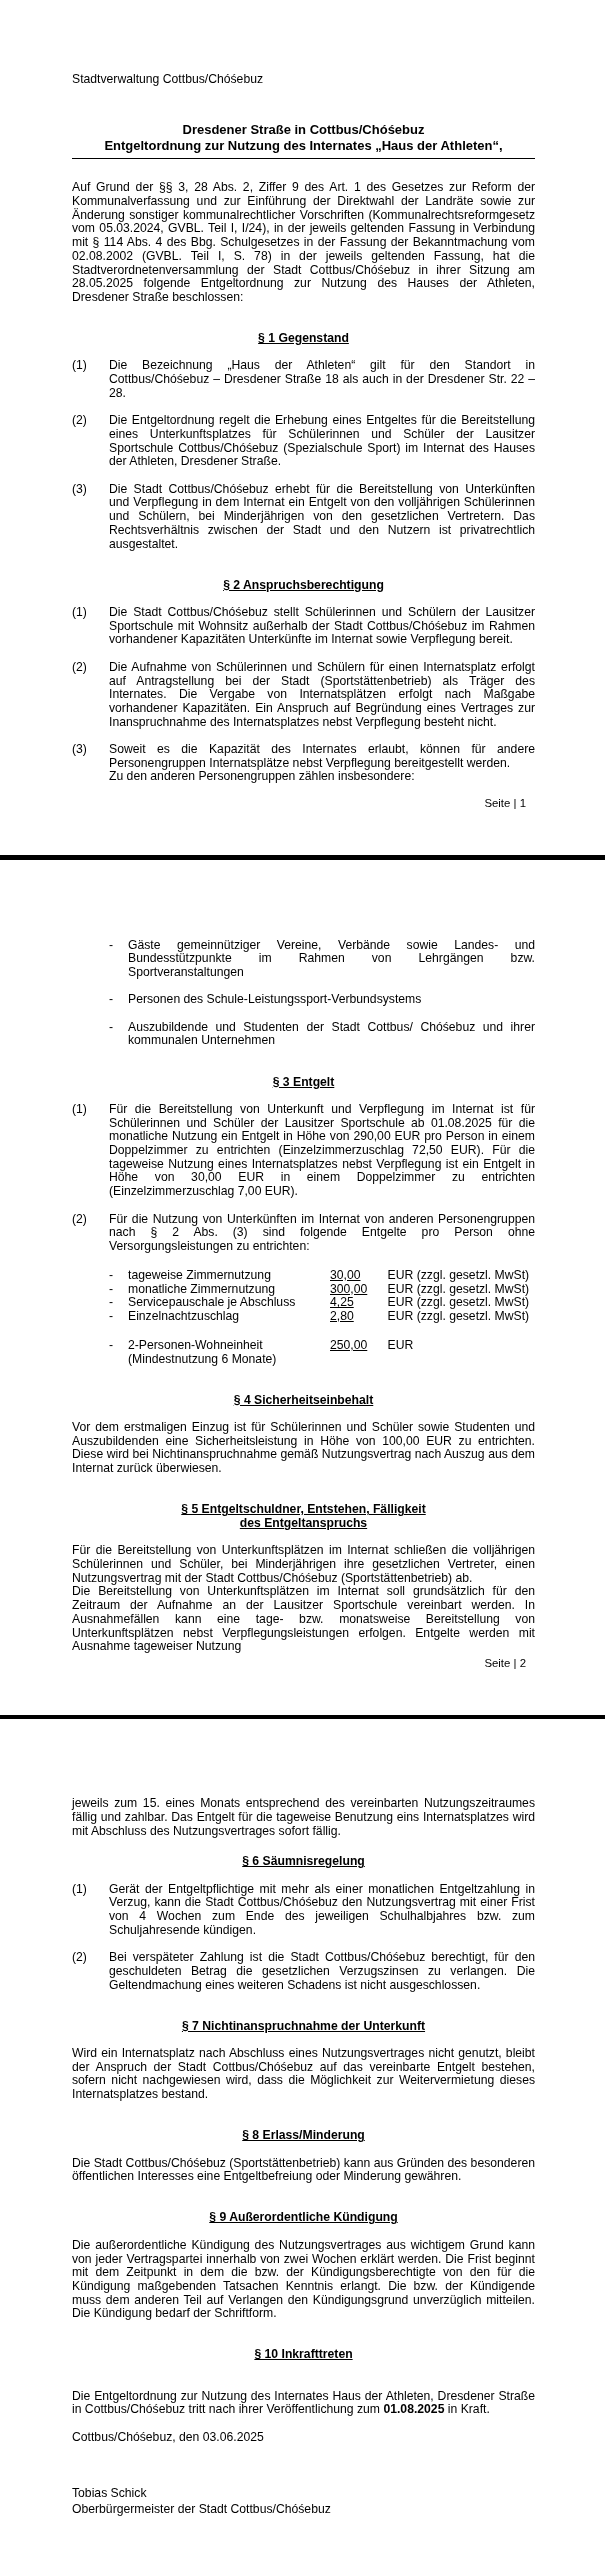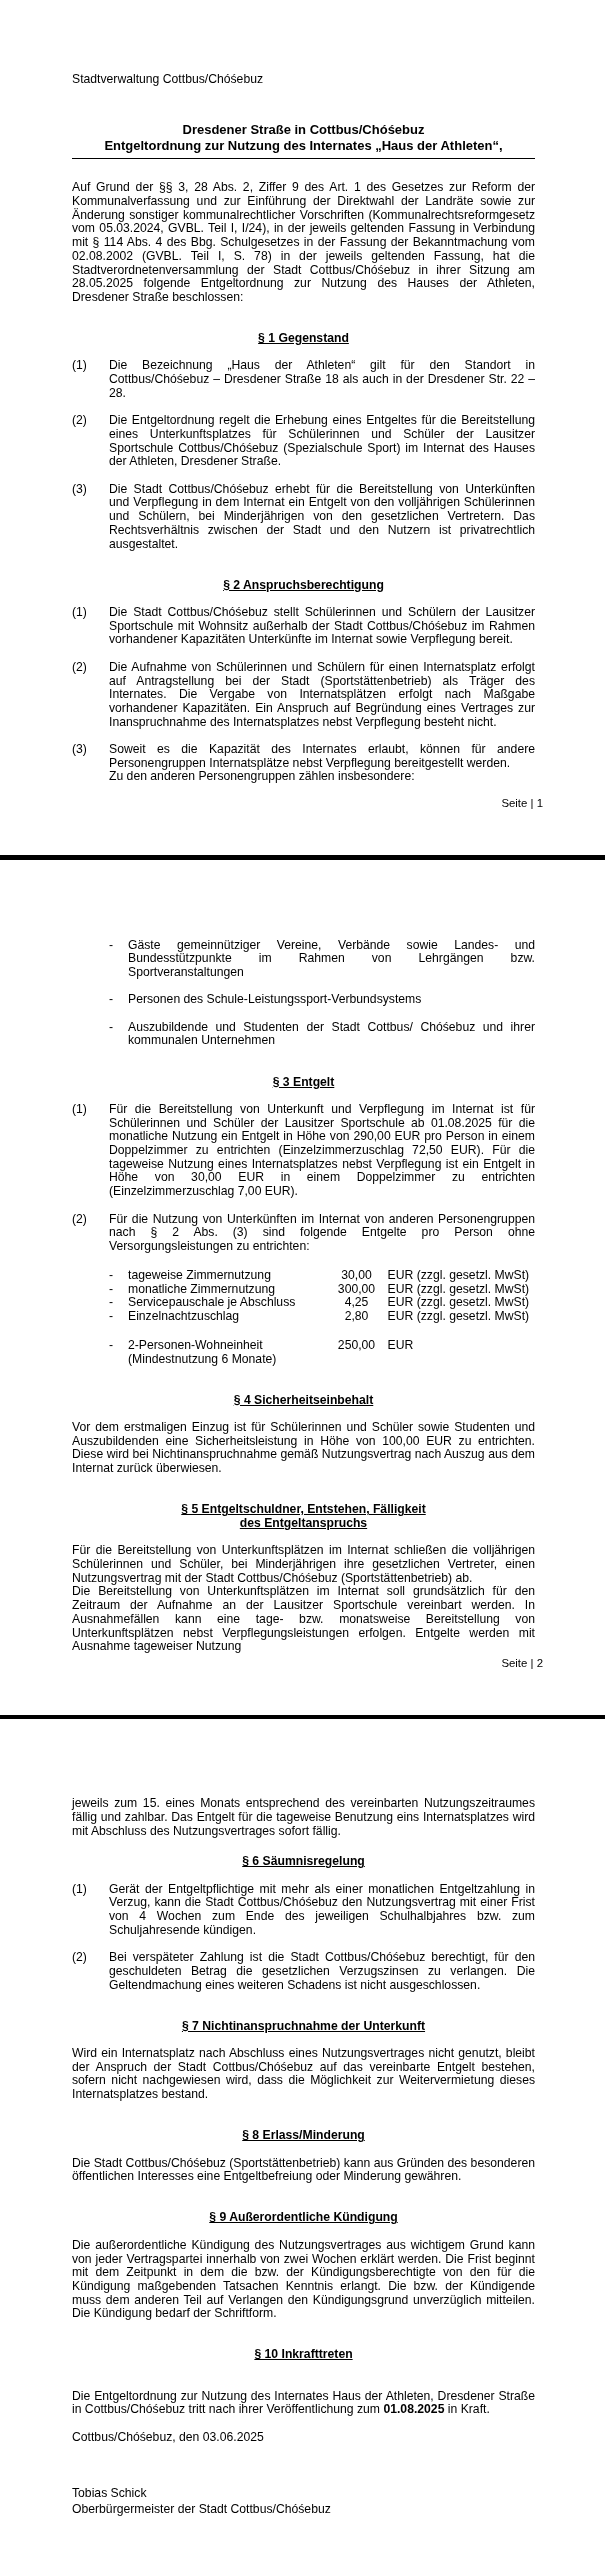--- a/index.html
+++ b/index.html
@@ -51,27 +51,27 @@
   .num-item .n { flex: 0 0 37px; }
   .num-item .t { flex: 1; text-align: justify; white-space: pre-line; }
   .bullet-item { display: flex; margin-left: 37px; margin-top: 13.7px; }
   .bullet-item .d { flex: 0 0 19px; }
   .bullet-item .t { flex: 1; text-align: justify; }
   .price-list { margin: 15.2px 0 0 37px; }
   .price-row { display: flex; }
   .price-row.gap-top { margin-top: 15.2px; }
   .price-row .d { flex: 0 0 19px; }
   .price-row .lbl { flex: 0 0 202px; white-space: pre-line; }
-  .price-row .amt { flex: 0 0 53px; text-align: center; }
+  .price-row .amt { flex: 0 0 53px; text-align: left; text-decoration: underline; }
   .price-row .suf { margin-left: 4.6px; }
   .sig-block { margin-top: 41px; line-height: 16px; }
   .page-footer {
     position: absolute;
     bottom: 44px;
-    right: 62px;
+    right: 79px;
     font-size: 11.4px;
   }
   .bold { font-weight: bold; }
 </style>
 </head>
 <body>
 
 <div class="page page-1">
   <div class="org-header">Stadtverwaltung Cottbus/Chóśebuz</div>
 

